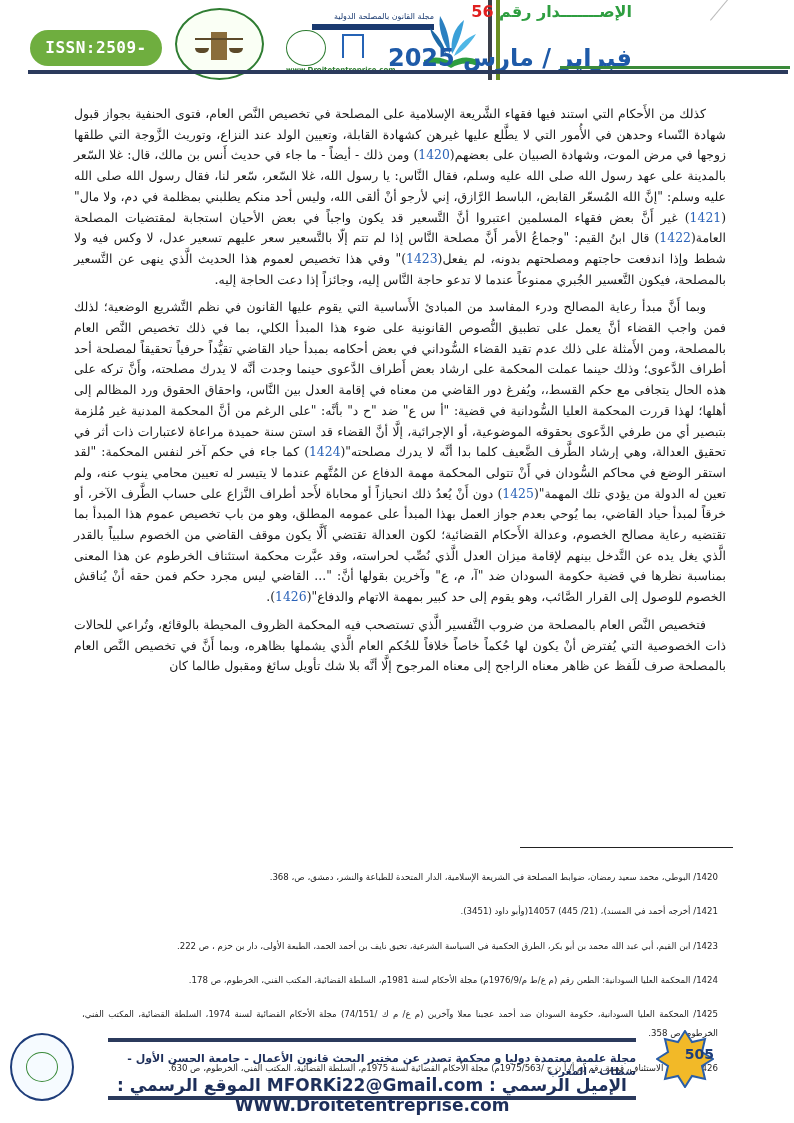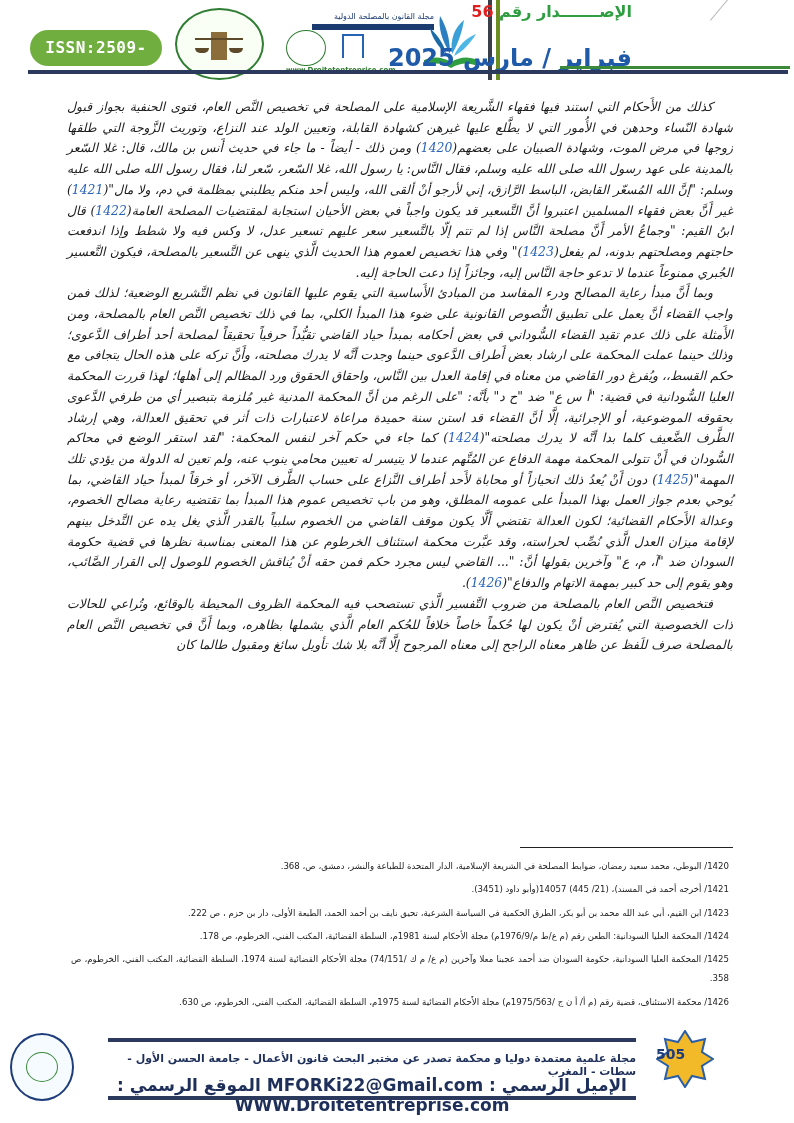--- a/index.html
+++ b/index.html
@@ -21,33 +21,33 @@
   .vbar1 { position:absolute; left:488px; top:0; width:4px; height:80px; background:#3a3f4a; }
   .vbar2 { position:absolute; left:496px; top:0; width:4px; height:80px; background:#6b8e23; }
   .issue-line { position:absolute; right:162px; top:2px; font-size:16px; font-weight:bold; color:#2e9e40; direction:rtl; white-space:nowrap; }
   .issue-line .num { color:#e02020; }
   .date-line { position:absolute; right:162px; top:44px; font-size:24px; font-weight:bold; color:#1e5aa8; direction:rtl; white-space:nowrap; }
   .diag { position:absolute; left:710px; top:20px; width:60px; height:60px; border-top:1px solid #bbb; transform:rotate(-50deg); transform-origin:left top; }
   .head-rule { position:absolute; left:28px; top:70px; width:760px; height:4px; background:#2b3a5c; }
   .head-rule2 { position:absolute; left:560px; top:66px; width:230px; height:3px; background:#3a8a3a; }
 
   .body-text { position:absolute; left:67px; top:97px; width:666px; direction:rtl; text-align:justify; font-family:"DejaVu Serif", serif; font-size:12.4px; line-height:20.7px; }
-  .body-text p { margin:0; text-indent:20px;font-style:italic; }
+  .body-text p { margin:7px; text-indent:20px; }
   .ref { color:#2b63b8; }
 
   .fn-rule { position:absolute; left:520px; top:847px; width:213px; height:1px; background:#222; }
   .footnotes { position:absolute; left:67px; top:853px; width:666px; direction:rtl; text-align:justify; font-family:"DejaVu Sans", sans-serif; font-size:8.6px; line-height:19.3px; color:#222; }
-  .footnotes div { margin:4px; }
+  .footnotes div { margin:15px; }
 
   .footer-rule-top { position:absolute; left:108px; top:1038px; width:528px; height:4px; background:#2b3a5c; }
   .footer-rule-bot { position:absolute; left:108px; top:1096px; width:528px; height:4px; background:#2b3a5c; }
   .footer-line1 { position:absolute; left:108px; top:1052px; width:528px; direction:rtl; font-family:"DejaVu Sans", sans-serif; font-weight:bold; font-size:11px; color:#1e2f5a; }
   .footer-line2 { position:absolute; left:108px; top:1075px; width:528px; direction:rtl; text-align:center; font-family:"DejaVu Sans", sans-serif; font-weight:bold; font-size:17px; color:#1e2f5a; }
   .page-star { position:absolute; left:656px; top:1030px; width:58px; height:58px; }
-  .page-num { position:absolute; left:656px; top:1046px; width:58px; text-align:left; font-family:"DejaVu Sans", sans-serif; font-weight:bold; font-size:14px; color:#1e3d7a; }
+  .page-num { position:absolute; left:656px; top:1046px; width:58px; text-align:right; font-family:"DejaVu Sans", sans-serif; font-weight:bold; font-size:14px; color:#1e3d7a; }
   .seal { position:absolute; left:10px; top:1033px; width:60px; height:64px; border-radius:50%; border:2px solid #1e3d7a; background:#f6fbff; }
   .seal .inner { position:absolute; left:14px; top:17px; width:30px; height:28px; border-radius:50%; border:1px solid #3a8a3a; }
 </style>
 </head>
 <body>
 
 <div class="header">
   <div class="issn">ISSN:2509-0291</div>
 
   <div class="lab-logo" title="مختبر البحث: قانون الأعمال - Laboratoire de Recherche: Droit des Affaires">

